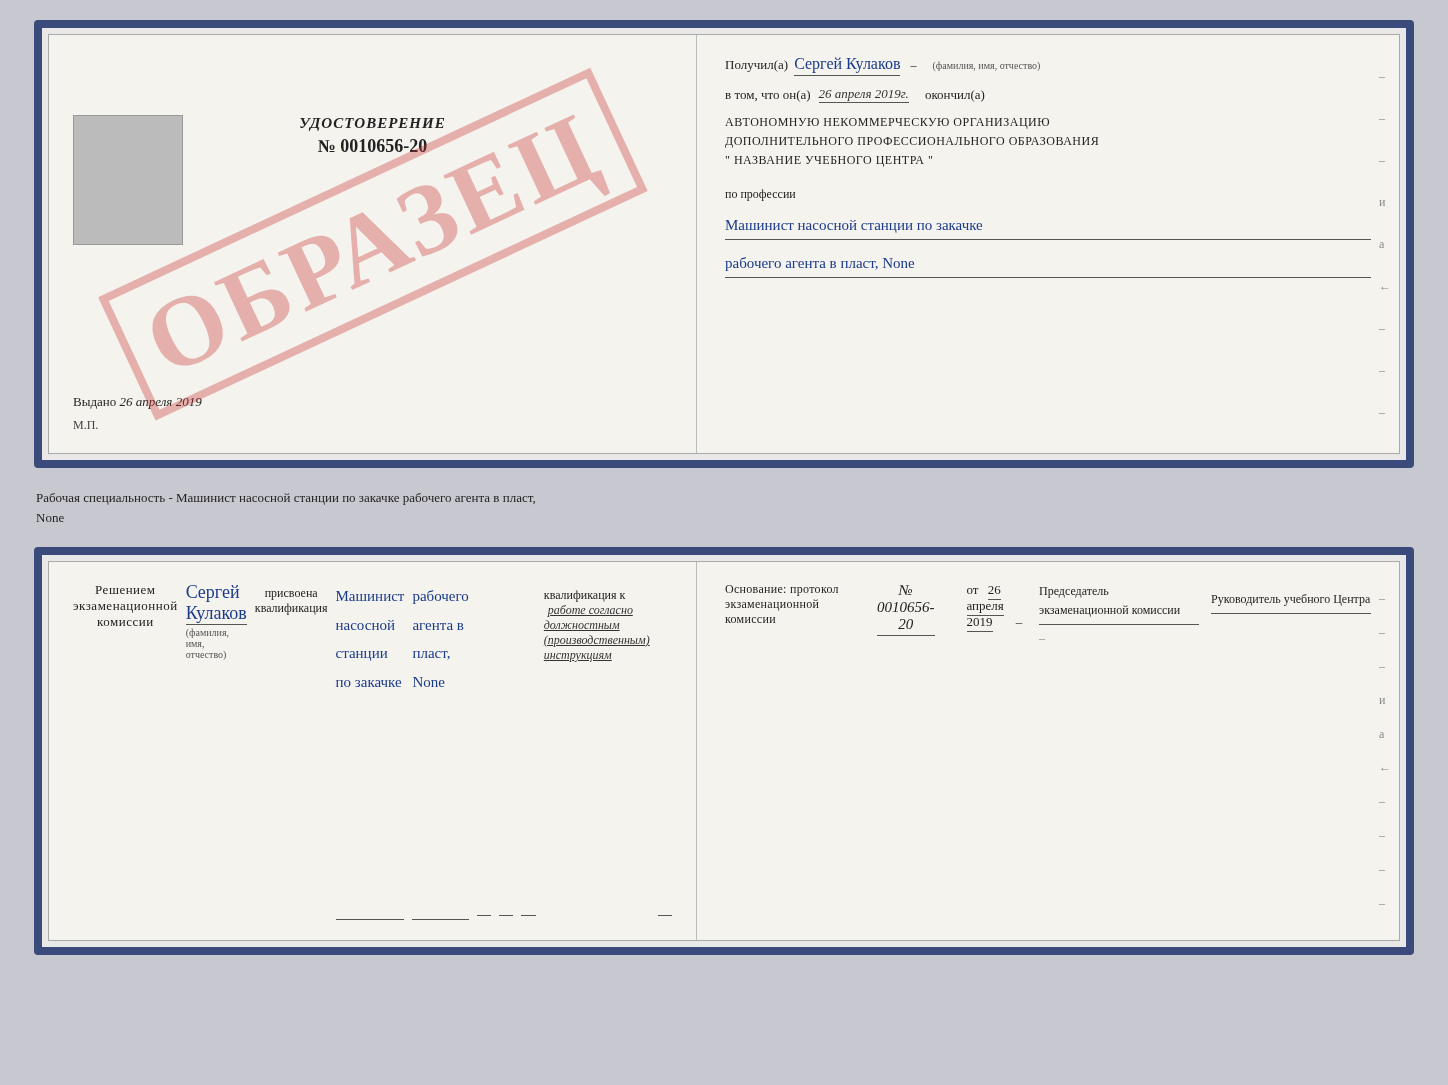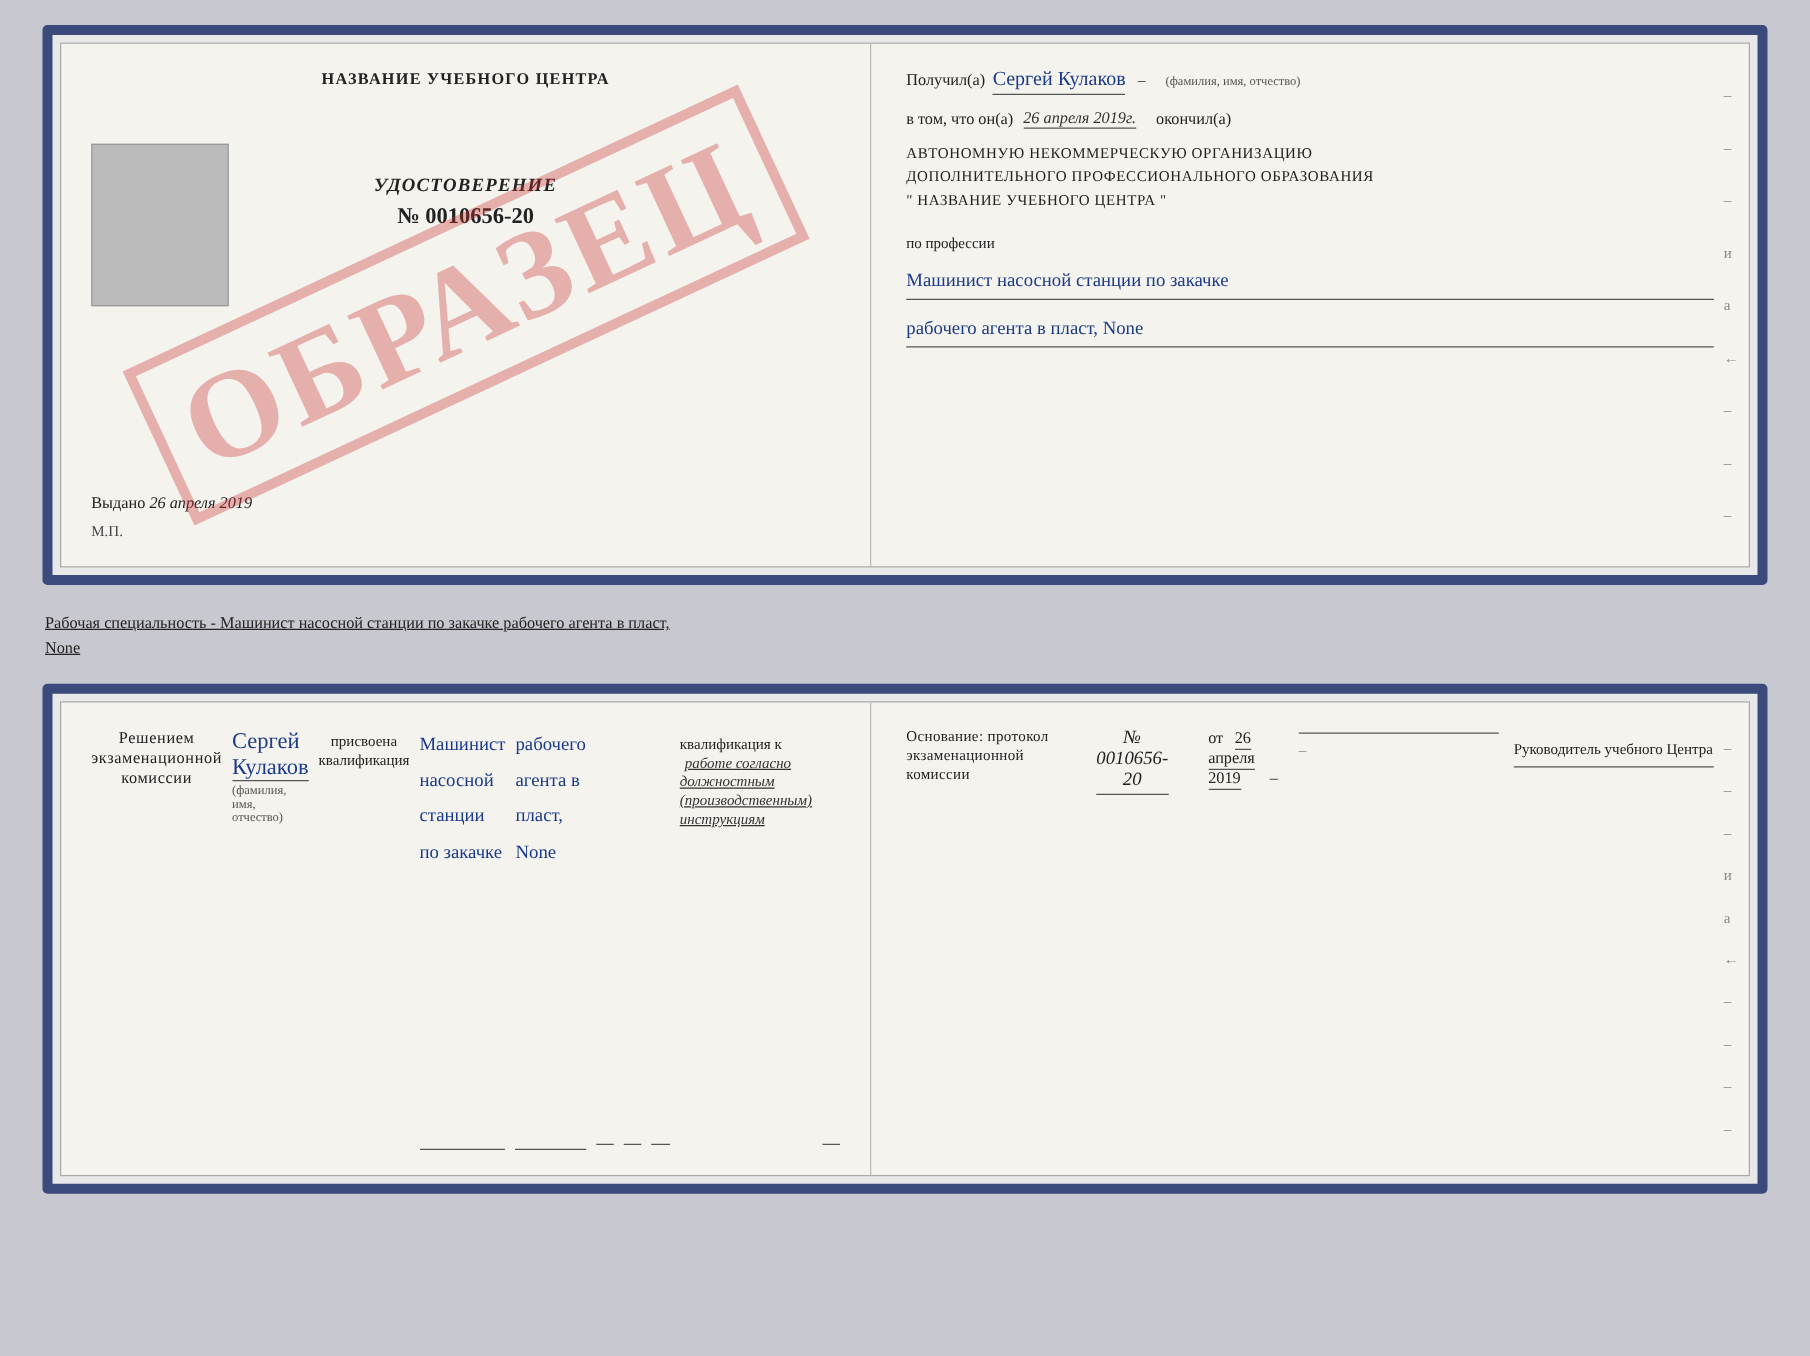--- a/index.html
+++ b/index.html
@@ -197,21 +197,20 @@
       padding: 20px 0;
     }
 
     
     .separator-text {
       width: 1380px;
       font-size: 13px;
       color: #222;
       padding: 4px 2px;
       line-height: 1.5;
-      text-decoration: underline;
     }
 
     
     .bottom-document {
       background: #e8e8e8;
       border: 8px solid #3a4a7a;
       border-radius: 4px;
       width: 1380px;
       padding: 6px;
     }
@@ -361,21 +360,20 @@
       font-size: 12px;
     }
   </style>
 </head>
 <body>
 
 <div class="document-outer">
   <div class="document-inner">
 
     <div class="left-panel">
-      <div class="left-title">НАЗВАНИЕ УЧЕБНОГО ЦЕНТРА</div>
 
       <div class="photo-placeholder"></div>
 
       <div class="watermark">ОБРАЗЕЦ</div>
 
       <div class="cert-label">УДОСТОВЕРЕНИЕ</div>
       <div class="cert-number">№ 0010656-20</div>
 
       <div class="issued-row">
         <span>Выдано</span>
@@ -468,20 +466,21 @@
         <span class="protocol-number">№ 0010656-20</span>
       </div>
 
       <div class="from-date">
         <span>от</span>
         <span style="margin-left: 6px; border-bottom: 1px solid #555; padding-bottom: 2px;">26 апреля 2019</span>
         <span style="margin-left: 20px;">–</span>
       </div>
 
       <div class="chairman-block">
+        <div>Председатель экзаменационной комиссии</div>
         <div class="sign-line"></div>
         <span class="dash-mark">–</span>
       </div>
 
       <div class="head-block">
         <div>Руководитель учебного Центра</div>
         <div class="sign-line"></div>
       </div>
 
       <div class="bottom-dashes">

